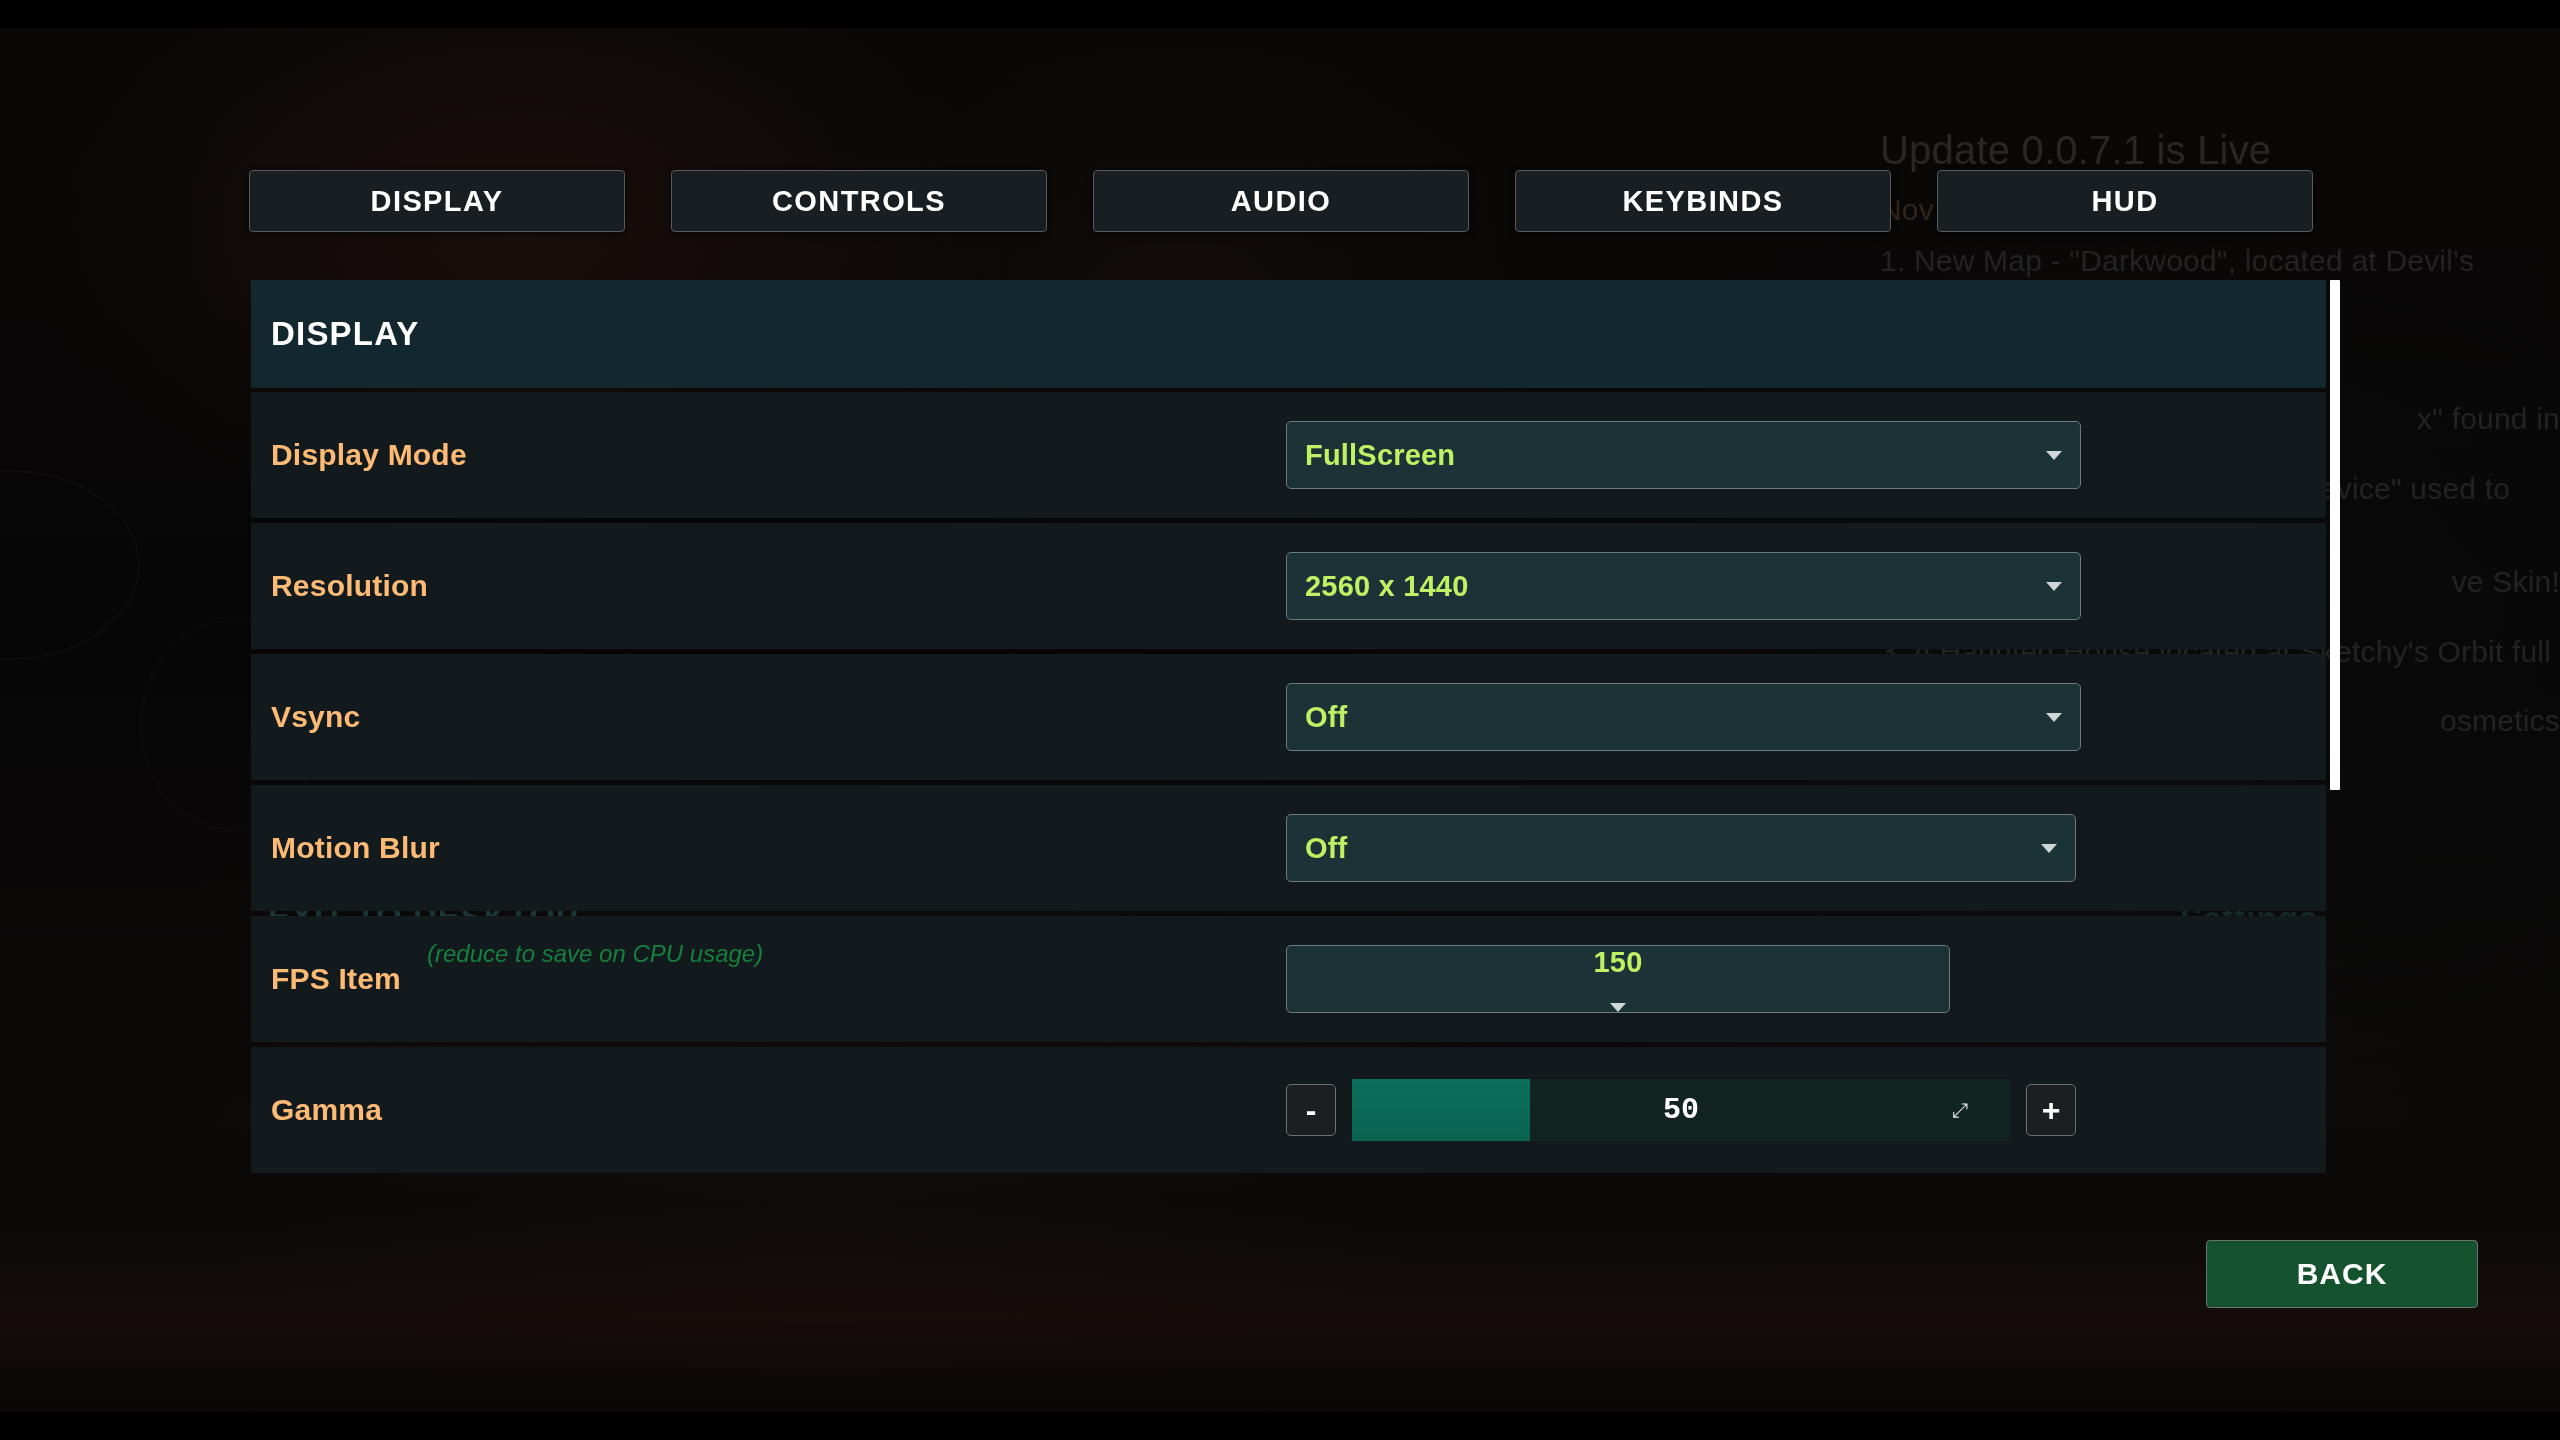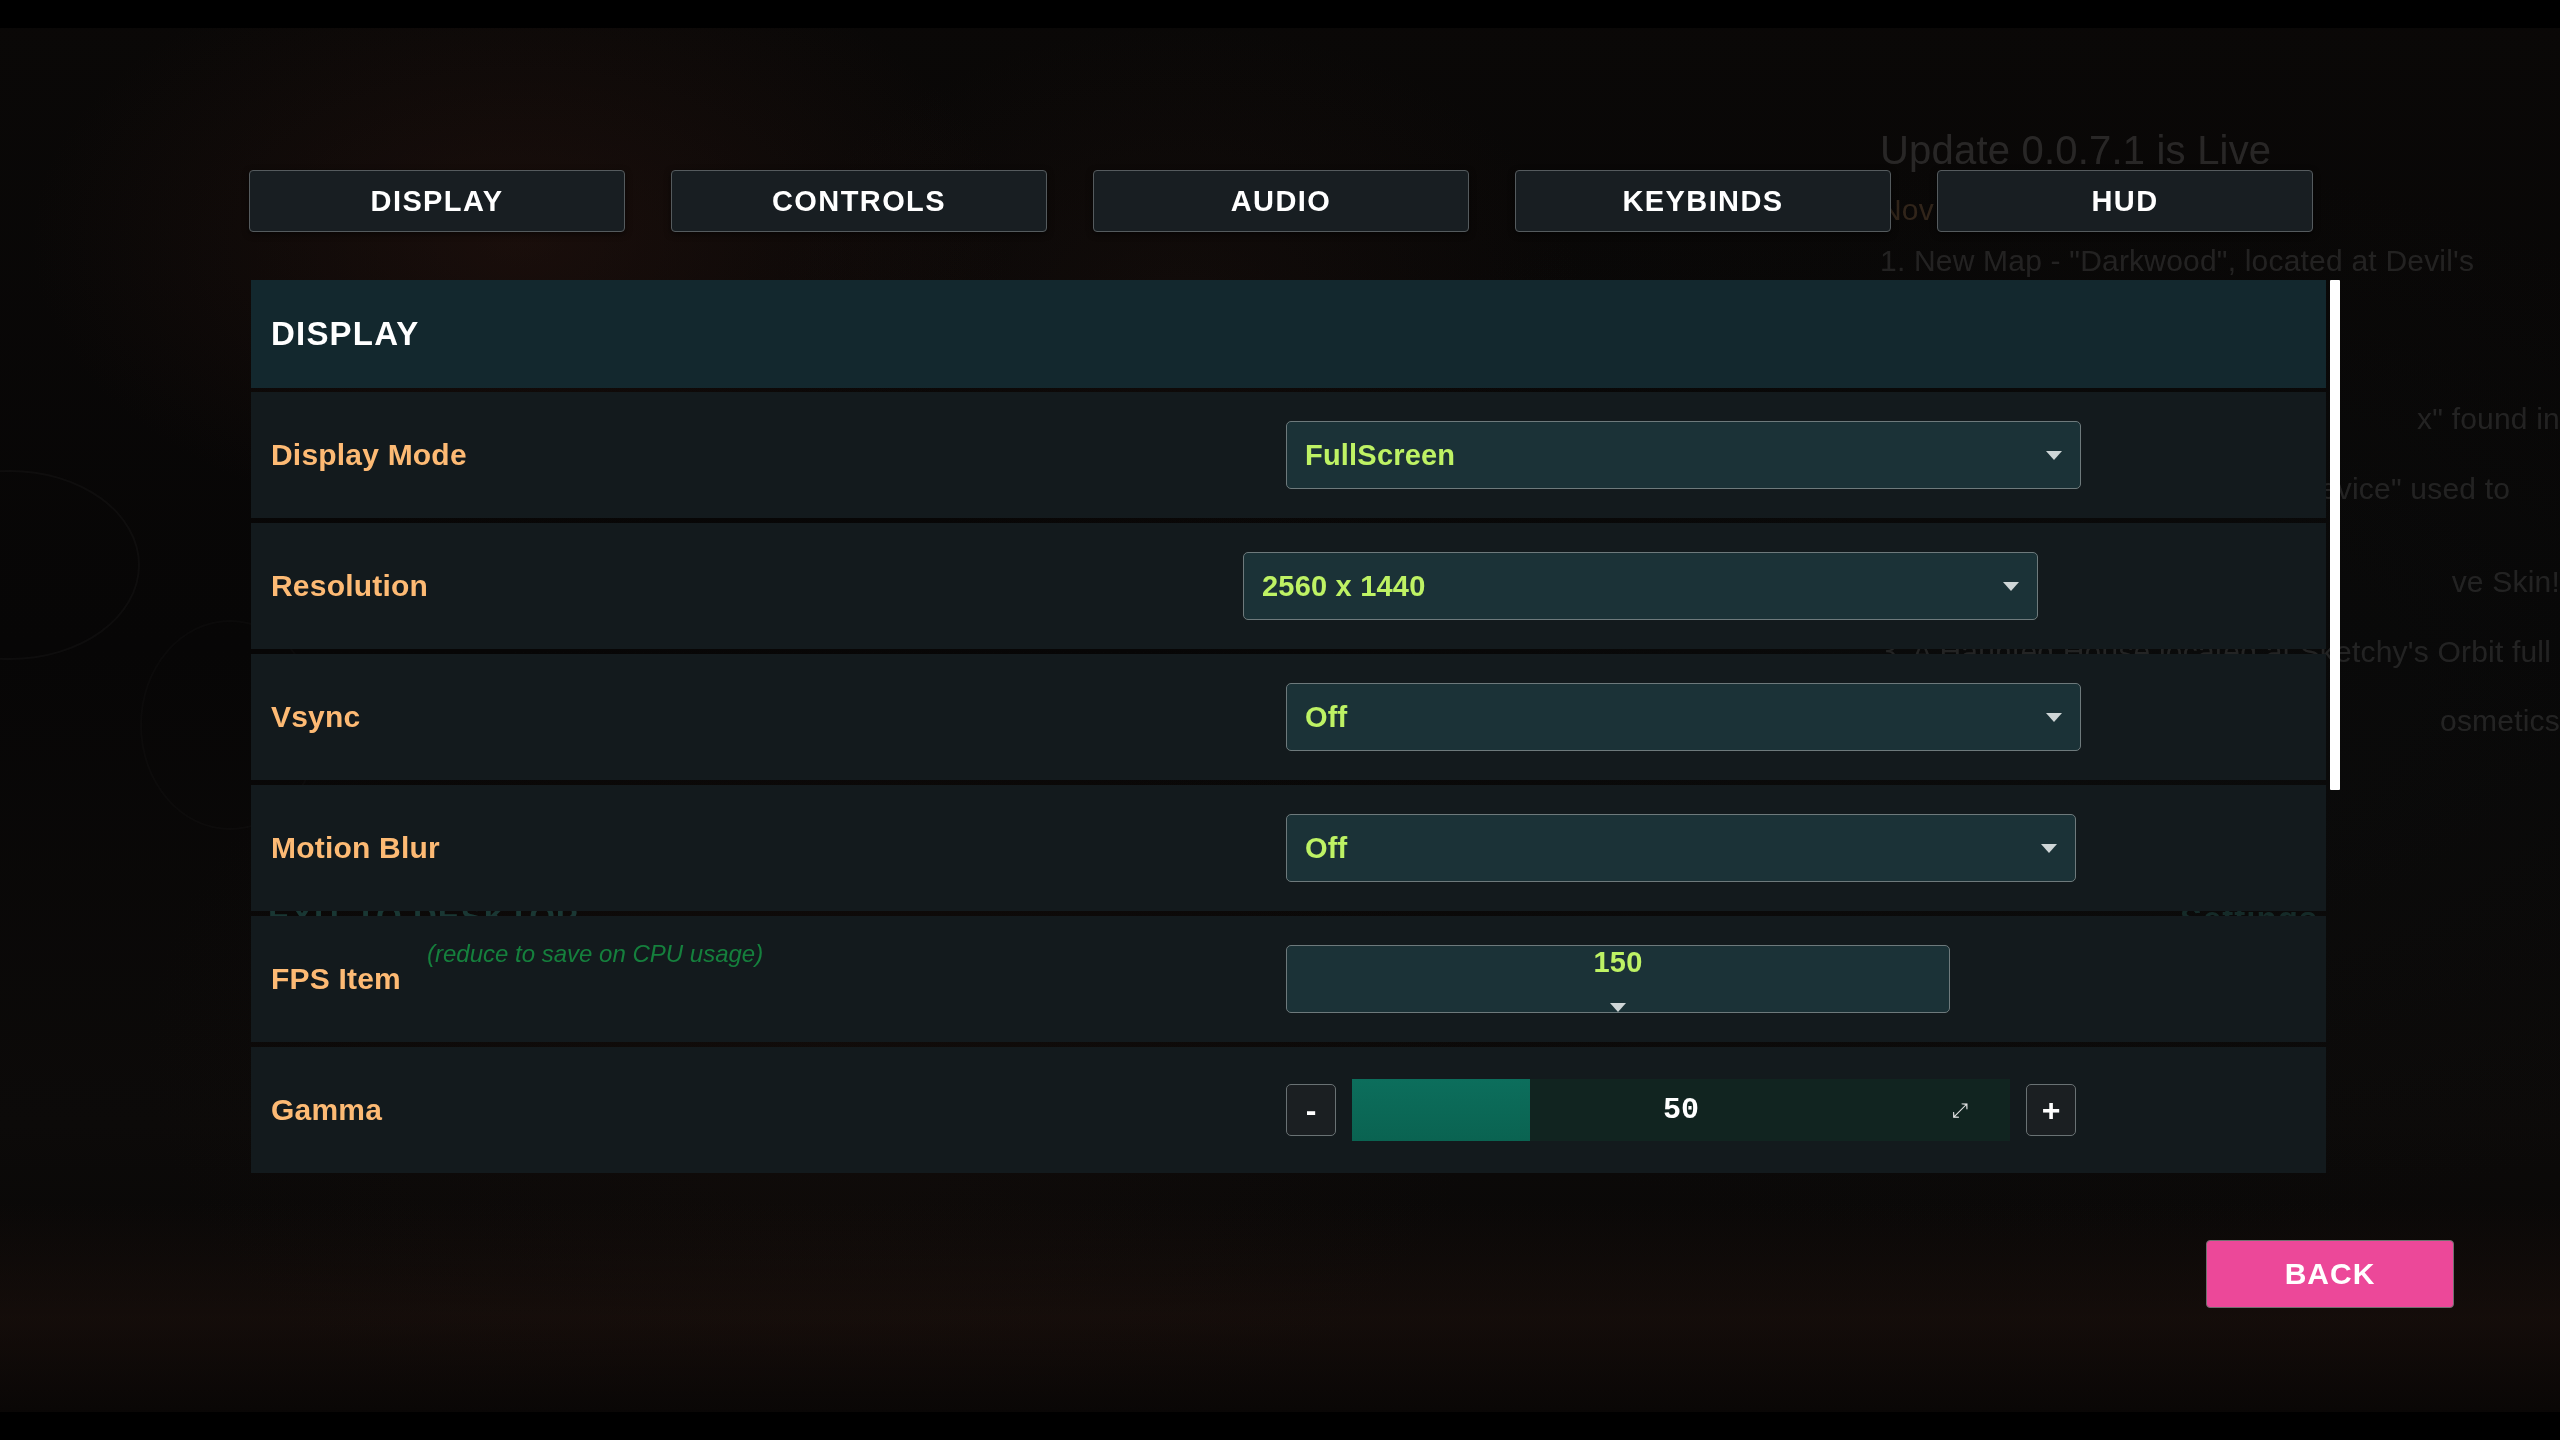--- a/index.html
+++ b/index.html
@@ -204,21 +204,21 @@
     flex: 1;
   }
   .dropdown .caret {
     width: 0; height: 0;
     border-left: 8px solid transparent;
     border-right: 8px solid transparent;
     border-top: 9px solid #cfd6d7;
   }
   
   .row.r-display .dropdown { left: 1035px; width: 795px; }
-  .row.r-resolution .dropdown { left: 992px; width: 795px; }
+  .row.r-resolution .dropdown { left: 1035px; width: 795px; }
   .row.r-vsync .dropdown { left: 1035px; width: 795px; }
   .row.r-motionblur .dropdown { left: 1035px; width: 790px; }
   .row.r-fps .dropdown { left: 1035px; width: 664px; flex-direction: column; }
 
   
   .slider-wrap {
     position: absolute;
     left: 1035px;
     width: 790px;
     height: 62px;
@@ -294,23 +294,23 @@
     height: 510px;
     background: #ffffff;
     border-radius: 1px;
   }
 
   
   #back-button {
     position: absolute;
     left: 2206px;
     top: 1240px;
-    width: 248px;
+    width: 272px;
     height: 68px;
-    background: #ec4899;
+    background: #14532d;
     border: 1px solid #707070;
     border-radius: 4px;
     color: #ffffff;
     font-size: 30px;
     font-weight: 700;
     letter-spacing: 1px;
     display: flex;
     align-items: center;
     justify-content: center;
     cursor: pointer;

